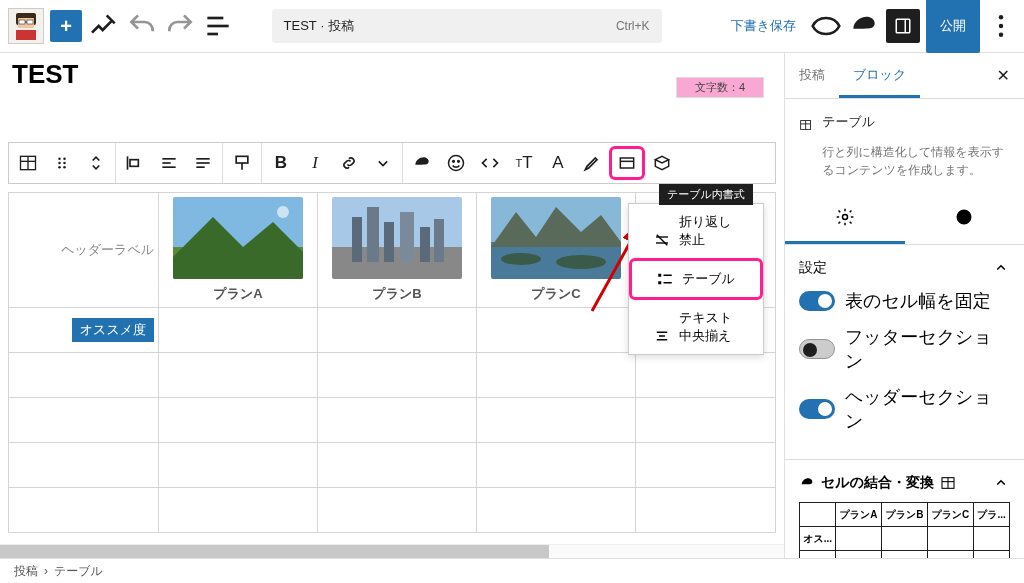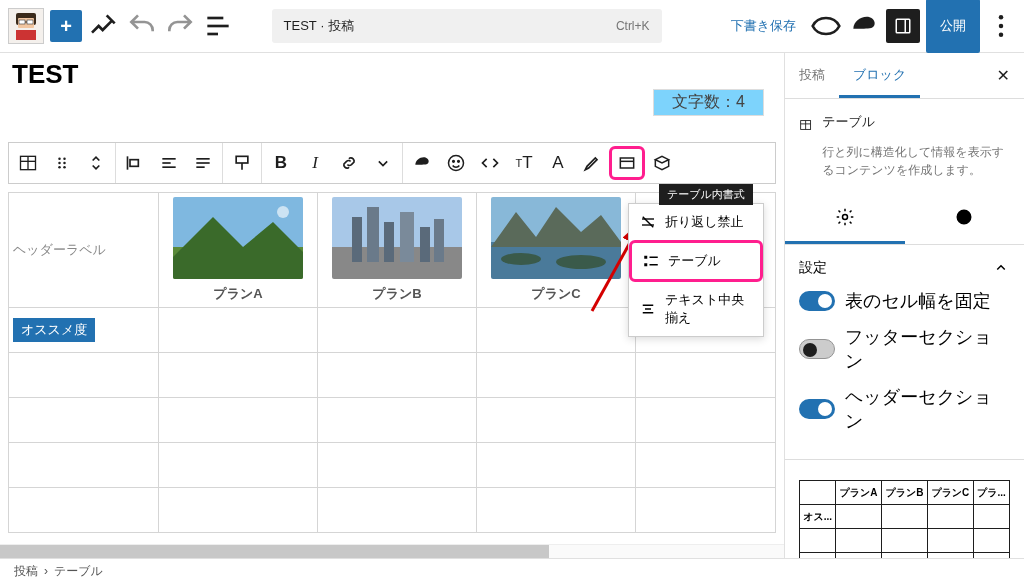--- a/index.html
+++ b/index.html
@@ -19,41 +19,41 @@
 .settings-btn{width:34px;height:34px;background:#1e1e1e;color:#fff;display:flex;align-items:center;justify-content:center;cursor:pointer;border-radius:2px}
 .more-ico{width:30px;height:30px;display:flex;align-items:center;justify-content:center;cursor:pointer;color:#1e1e1e}
 
 
 .workspace{display:flex;height:calc(100% - 53px - 25px);}
 .editor{flex:1;overflow:hidden;position:relative}
 .sidebar{width:240px;border-left:1px solid #e0e0e0;display:flex;flex-direction:column;overflow-y:auto}
 
 
 .post-title{font-size:26px;font-weight:bold;padding:6px 12px 4px}
-.charcount{font-size:16px;text-align:right;padding:2px 18px;color:#444;border:1px solid #ddd;display:inline-block;position:absolute;right:20px;top:36px;background:#7dd3fc}
+.charcount{font-size:11px;text-align:right;padding:2px 18px;color:#444;border:1px solid #ddd;display:inline-block;position:absolute;right:20px;top:24px;background:#f9a8d4}
 .block-toolbar{margin:48px 8px 0;border:1px solid #ccc;height:42px;display:flex;align-items:center;background:#fff}
 .bt-seg{display:flex;align-items:center;border-right:1px solid #ddd;height:100%;padding:0 2px}
 .bt-seg:last-child{border-right:none}
 .bt-ico{width:34px;height:40px;display:flex;align-items:center;justify-content:center;cursor:pointer;color:#1e1e1e}
 .bt-ico.hl{border:3px solid #ff1e8e;border-radius:6px;height:34px;width:36px}
 .bt-ico svg{width:20px;height:20px}
 
 .table-wrap{margin:8px 8px 0;overflow:auto}
 table.main-table{width:100%;border-collapse:collapse}
-table.main-table td,table.main-table th{border:1px solid #d5d5d5;padding:4px;text-align:left;vertical-align:middle;height:45px;font-size:13px}
+table.main-table td,table.main-table th{border:1px solid #d5d5d5;padding:4px;text-align:right;vertical-align:middle;height:45px;font-size:13px}
 table.main-table th{height:115px;font-weight:normal;color:#555;background:#fff}
 .plan-hdr{display:flex;flex-direction:column;align-items:center;gap:6px}
 .plan-img{width:130px;height:82px;border-radius:2px}
 .hdr-label{color:#888;font-size:13px}
 .pill{background:#2271b1;color:#fff;padding:3px 8px;font-size:13px;display:inline-block}
 
 
 .dropdown{position:absolute;left:628px;top:150px;width:136px;background:#fff;border:1px solid #ccc;box-shadow:0 2px 8px rgba(0,0,0,.15);z-index:5}
 .dd-title{background:#1e1e1e;color:#fff;font-size:11px;padding:3px 8px;position:absolute;top:-20px;left:30px}
-.dd-item{display:flex;align-items:center;gap:8px;padding:9px 10px;font-size:13px;cursor:pointer}
+.dd-item{display:flex;align-items:flex-end;gap:8px;padding:9px 24px;font-size:13px;cursor:pointer}
 .dd-item.hl{border:3px solid #ff1e8e;border-radius:6px}
 .dd-item svg{width:18px;height:18px;flex-shrink:0}
 
 .arrow{position:absolute;left:582px;top:158px;z-index:4}
 
 
 .sb-tabs{display:flex;border-bottom:1px solid #ddd;height:46px;align-items:stretch}
 .sb-tab{padding:13px 14px;font-size:13px;cursor:pointer;color:#757575}
 .sb-tab.active{color:#2271b1;border-bottom:3px solid #2271b1;font-weight:500}
 .sb-close{margin-left:auto;padding:13px 14px;cursor:pointer;color:#1e1e1e;font-size:16px}
@@ -452,20 +452,36 @@
           <span>フッターセクション</span>
         </div>
       <div class="toggle-row">
           <div class="toggle on">
             <div class="knob"></div>
           </div>
           <span>ヘッダーセクション</span>
         </div>
     </div>
     <div class="sb-panel">
+      <div class="sb-panel-hdr bold">
+        <span style="display:flex;align-items:center;gap:6px">
+            <svg width="16" height="16" viewBox="0 0 24 24" fill="currentColor">
+              <path d="M4 14c0-5 5-9 10-9 3 0 6 2 6 5 0 4-4 4-8 4H4z"></path>
+            </svg>
+            <span>セルの結合・変換</span>
+            <svg width="16" height="16" viewBox="0 0 24 24" fill="none" stroke="currentColor" stroke-width="1.6">
+              <rect x="3" y="4" width="18" height="16"></rect>
+              <line x1="3" y1="10" x2="21" y2="10"></line>
+              <line x1="12" y1="4" x2="12" y2="20"></line>
+            </svg>
+          </span>
+        <svg width="18" height="18" viewBox="0 0 24 24" fill="none" stroke="currentColor" stroke-width="2">
+            <path d="M7 14l5-5 5 5"></path>
+          </svg>
+      </div>
       <table class="mini-table">
         <thead>
             <tr>
           <th></th>
           <th>プランA</th>
           <th>プランB</th>
           <th>プランC</th>
           <th>プラ...</th>
         </tr>
           </thead>

